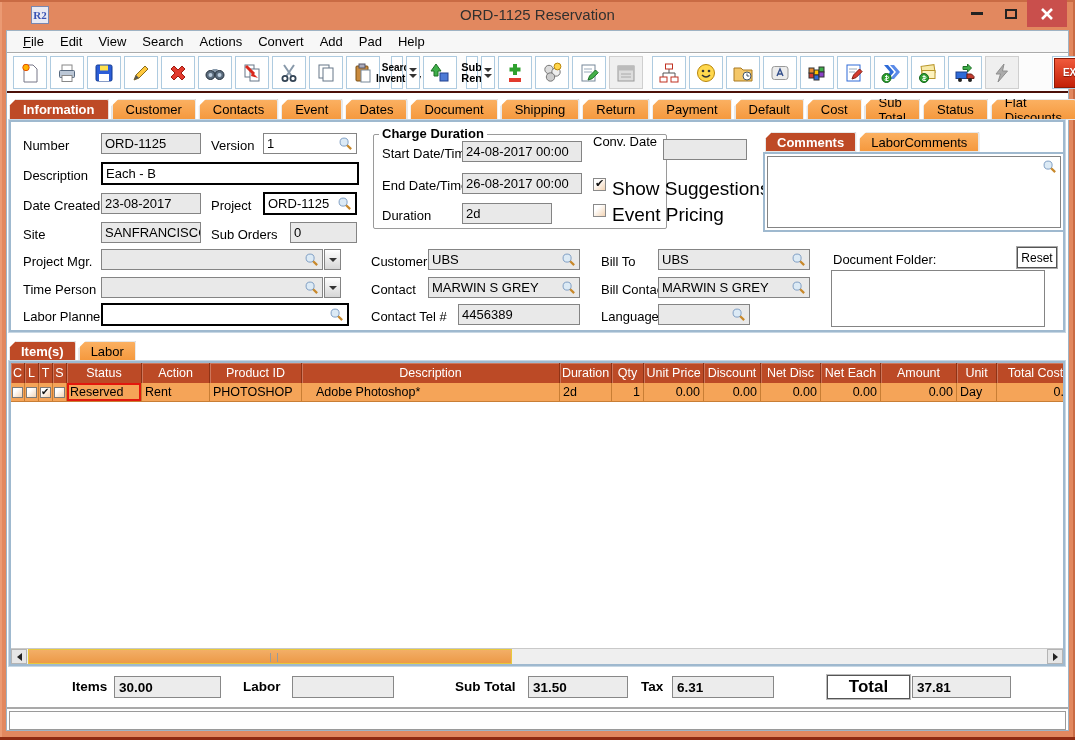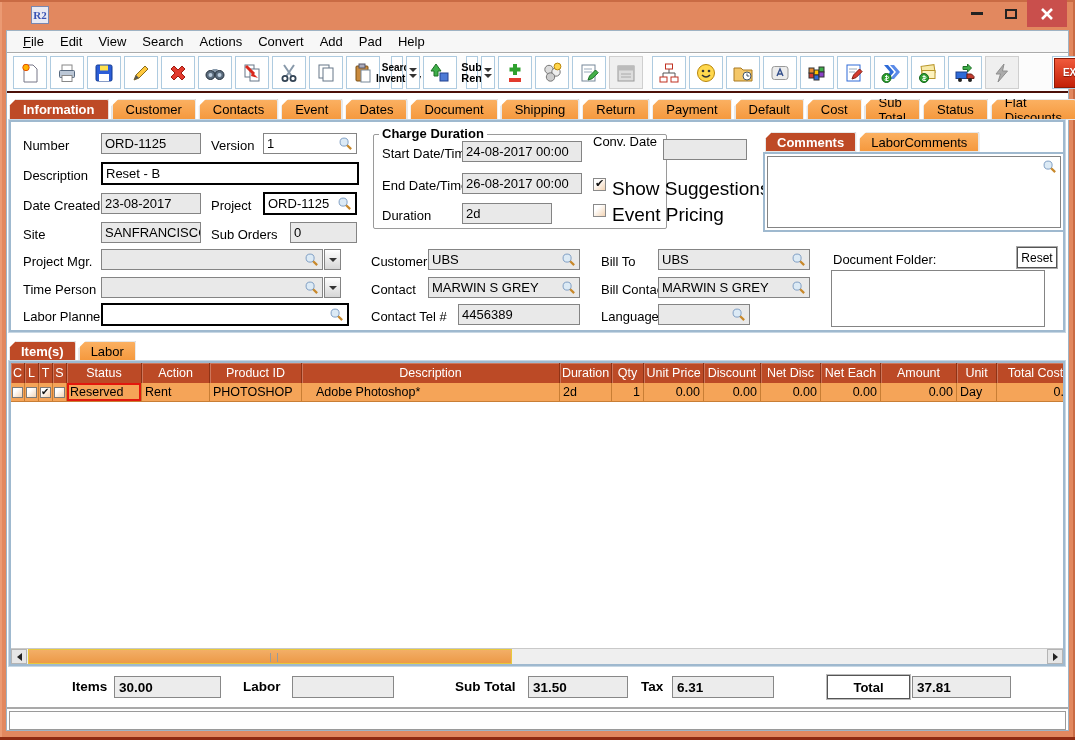--- a/index.html
+++ b/index.html
@@ -107,32 +107,33 @@
     border:1px solid #E8C83C;}
   .sthumb::after{content:"";position:absolute;left:50%;top:3px;width:6px;height:9px;
     border-left:1px solid #9a9a9a;border-right:1px solid #9a9a9a;}
 
   
   .totals{position:absolute;left:0;top:638px;width:100%;height:38px;background:#fff;}
   .tot-lbl{position:absolute;font-size:13.5px;font-weight:bold;}
   .tot-fld{position:absolute;height:22px;background:#ECECEC;border:1px solid #888;
     font-size:13.5px;font-weight:bold;display:flex;align-items:center;padding:0 4px;}
   .total-box{position:absolute;height:24px;background:#fff;border:1px solid #555;outline:1px solid #bbb;
-    font-size:13px;font-weight:bold;display:flex;align-items:center;justify-content:center;}
+    font-size:17px;font-weight:bold;display:flex;align-items:center;justify-content:center;}
 
   .divider{position:absolute;left:0;top:676px;width:100%;height:2px;background:#A9A9A9;}
   .statusbar{position:absolute;left:2px;top:680px;width:1057px;height:19px;background:#fff;border:1px solid #9A9A9A;}
 </style>
 </head>
 <body>
 
 <div class="window">
 
   <div class="titlebar">
     <div class="app-icon">R2</div>
+    <div class="title-text">ORD-1125 Reservation</div>
     <div class="winbtn btn-min">
         <span class="glyph-min"></span>
       </div>
     <div class="winbtn btn-max">
         <span class="glyph-max"></span>
       </div>
     <div class="winbtn btn-close">
       <svg width="12" height="12" viewBox="0 0 12 12">
           <path d="M1 1l10 10M11 1L1 11" stroke="#fff" stroke-width="2.6"></path>
         </svg>
@@ -394,21 +395,21 @@
       <div class="fld wh" style="left:252px;top:11px;width:94px">
           <span>1</span>
         <svg class="mag" width="15" height="15" viewBox="0 0 16 16">
             <circle cx="6.5" cy="6.5" r="4.3" fill="#DCEAF5" stroke="#7A9AC0"></circle>
             <line x1="9.8" y1="9.8" x2="14" y2="14" stroke="#C8882A" stroke-width="2.4"></line>
           </svg>
         </div>
 
       <span class="lbl" style="left:12px;top:46px">Description</span>
       <div class="fld ed" style="left:90px;top:40px;width:258px;height:23px">
-          <span>Reset - B</span>
+          <span>Each - B</span>
         </div>
 
       <span class="lbl" style="left:12px;top:76px">Date Created</span>
       <div class="fld" style="left:90px;top:71px;width:100px">
           <span>23-08-2017</span>
         </div>
       <span class="lbl" style="left:200px;top:76px">Project</span>
       <div class="fld ed" style="left:252px;top:70px;width:94px;height:23px">
           <span>ORD-1125</span>
         <svg class="mag" width="15" height="15" viewBox="0 0 16 16">

